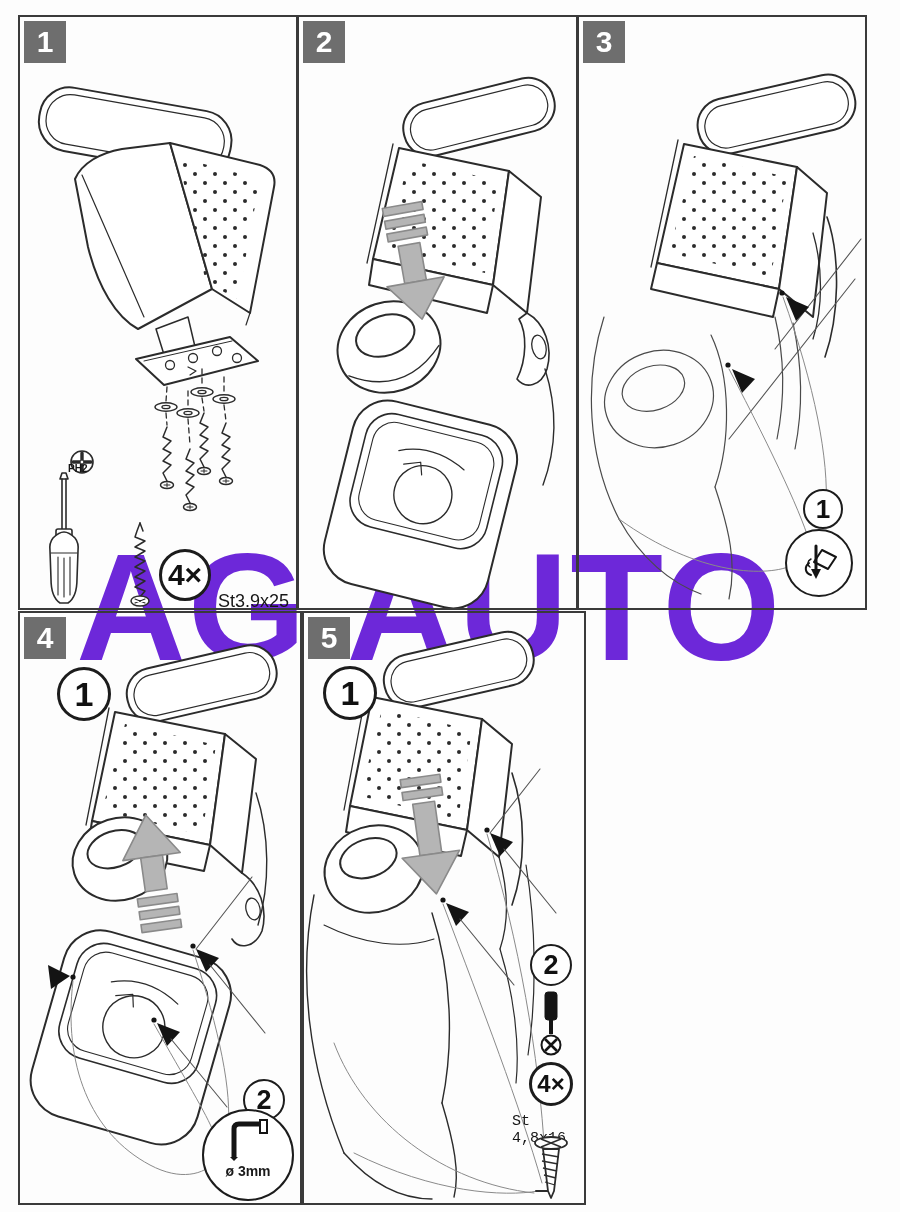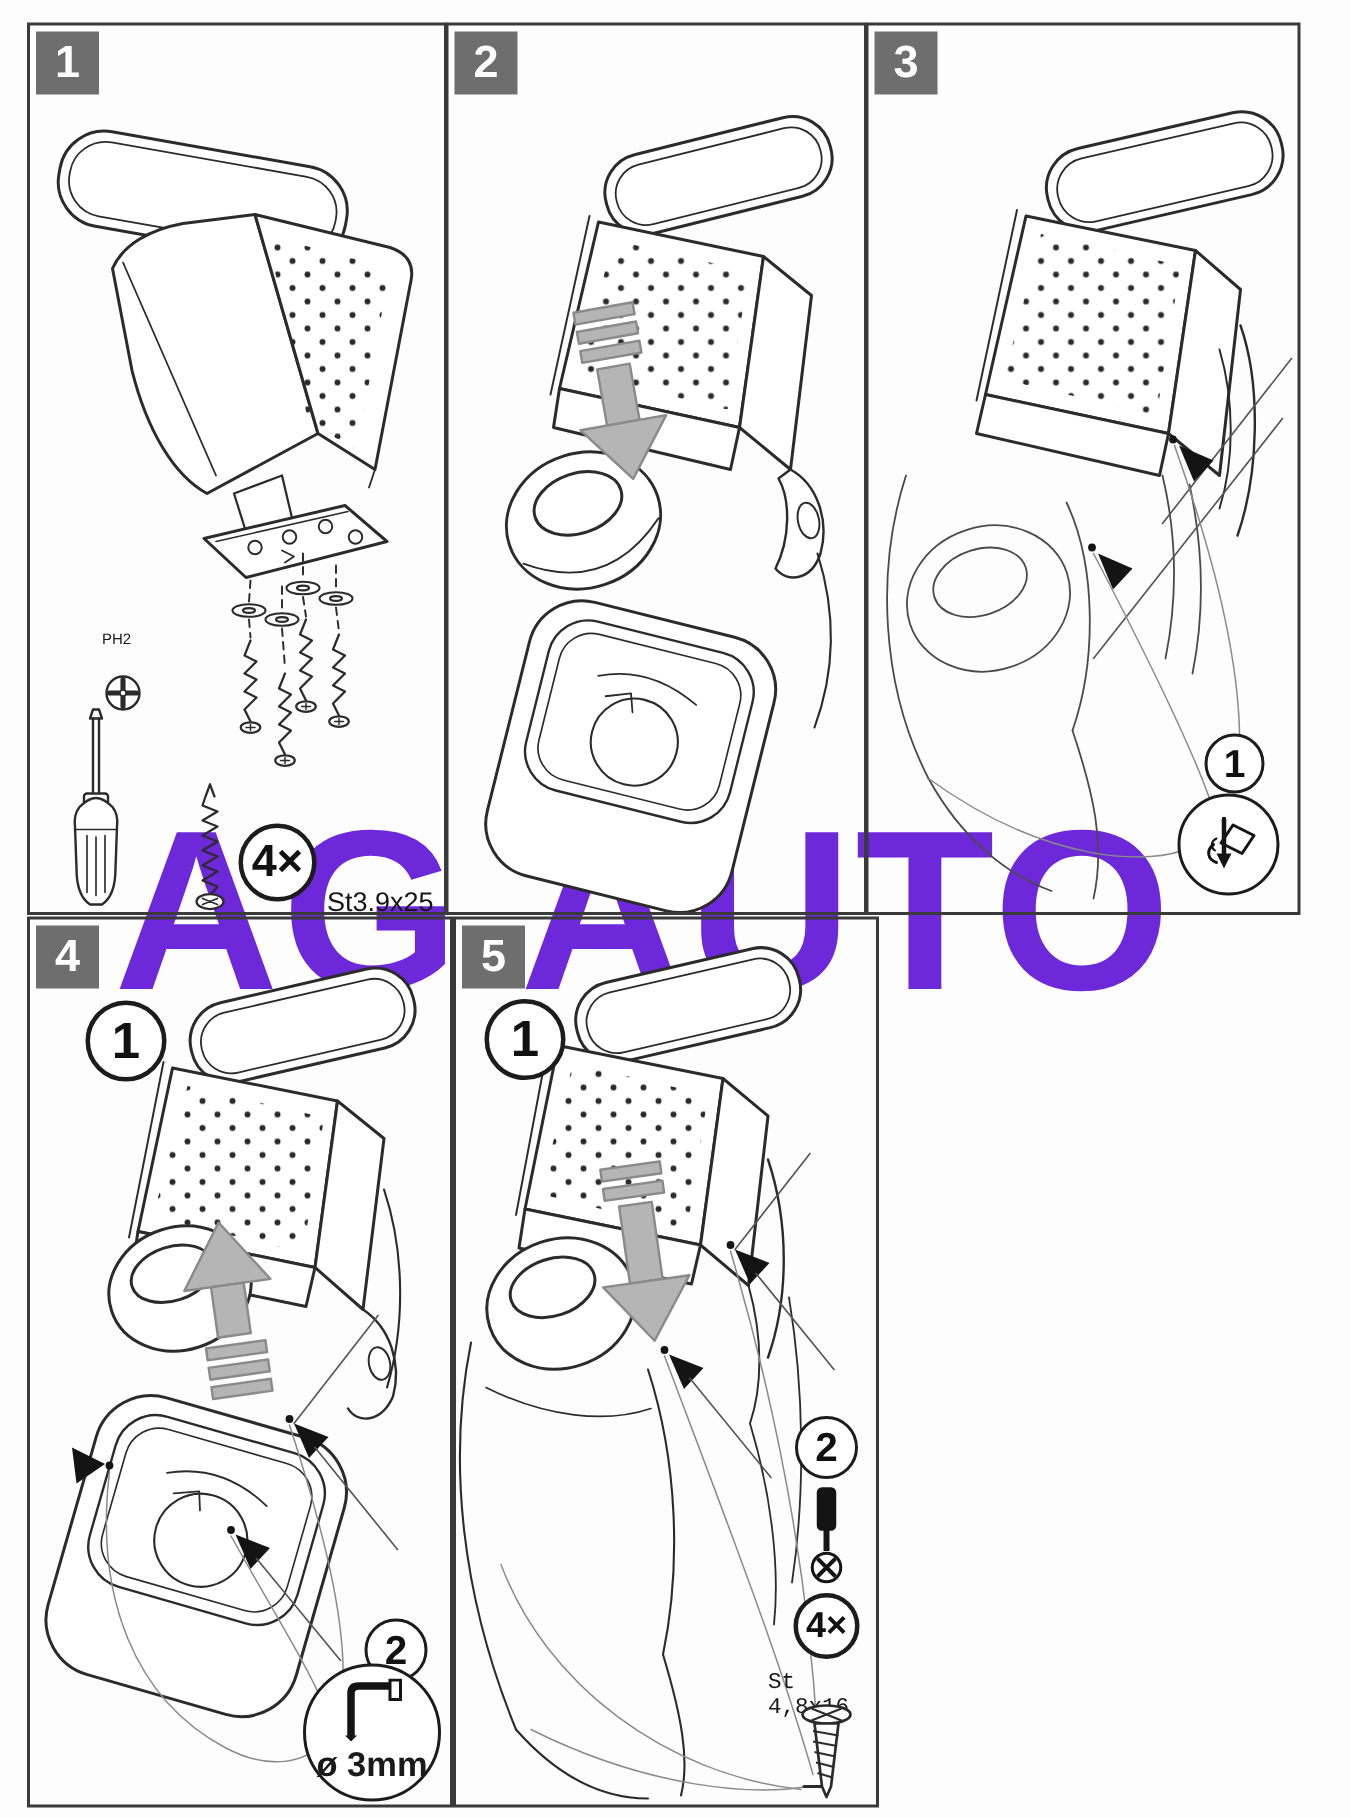--- a/index.html
+++ b/index.html
@@ -143,21 +143,21 @@
         </g>
 
         <g transform="translate(120,506)" stroke-width="1.5">
           <path d="M0,0 L-3,8 L-5,14 L5,18 L-5,24 L5,28 L-5,34 L5,38 L-5,44 L5,48 L-5,54 L5,58 L-5,64 L5,68 L0,74"></path>
           <path d="M0,0 L3,8"></path>
           <ellipse cx="0" cy="78" rx="9" ry="5" fill="#fff"></ellipse>
           <path d="M-5,76 L5,80 M5,76 L-5,80" stroke-width="1.2"></path>
         </g>
       </g>
     </svg>
-    <span class="lbl" style="left:48px;top:404px;font-size:10px;font-weight:normal;">PH2</span>
+    <span class="lbl" style="left:48px;top:446px;font-size:10px;font-weight:bold;">PH2</span>
     <div class="callout" style="left:139px;top:532px;width:52px;height:52px;font-size:30px;border-width:3.5px;">
       <span>4×</span>
     </div>
     <span class="lbl" style="left:198px;top:574px;font-size:18px;">St3.9x25</span>
   </div>
 
   <div class="panel" style="left:297px;top:15px;width:281px;height:595px;">
     <div class="badge">2</div>
     <svg class="art" width="277" height="591" viewBox="0 0 277 591">
       <defs>
@@ -374,21 +374,21 @@
     </div>
     <div class="detail-circle" style="left:182px;top:496px;width:92px;height:92px;">
       <svg width="60" height="42" viewBox="0 0 60 42" style="margin-top:8px;">
         <g stroke="#141414" fill="none" stroke-linecap="square">
           <path d="M16,36 L16,10 Q16,5 21,5 L42,5" stroke-width="5"></path>
           <rect x="42" y="1" width="7" height="13" stroke-width="2" fill="#fff"></rect>
           <path d="M16,36 L16,38" stroke-width="3"></path>
           <polygon points="12,38 20,38 16,42" fill="#141414" stroke="none"></polygon>
         </g>
       </svg>
-      <span style="font-size:23px;font-weight:bold;margin-top:2px;">ø 3mm</span>
+      <span style="font-size:14px;font-weight:bold;margin-top:2px;">ø 3mm</span>
     </div>
   </div>
 
   <div class="panel" style="left:302px;top:611px;width:284px;height:594px;">
     <div class="badge">5</div>
     <svg class="art" width="280" height="590" viewBox="0 0 280 590">
       <defs>
         <pattern id="dotsP5" width="20" height="18" patternUnits="userSpaceOnUse">
           <circle cx="5" cy="4" r="2" fill="#2b2b2b"></circle>
             <circle cx="15" cy="13" r="2" fill="#2b2b2b"></circle>

